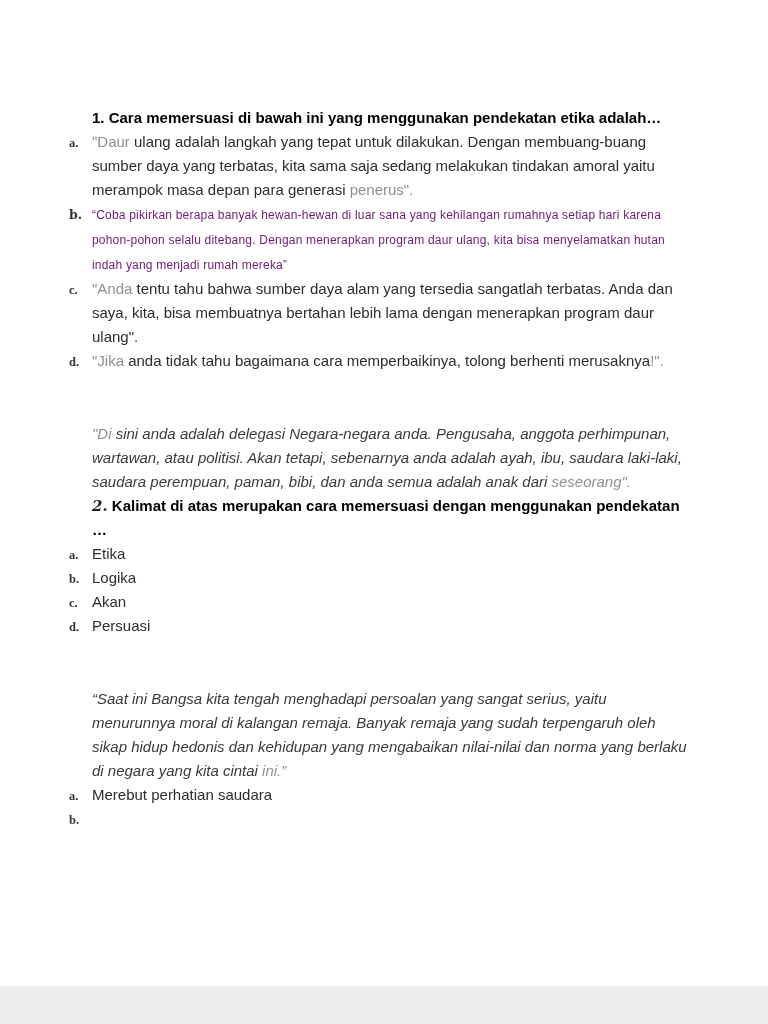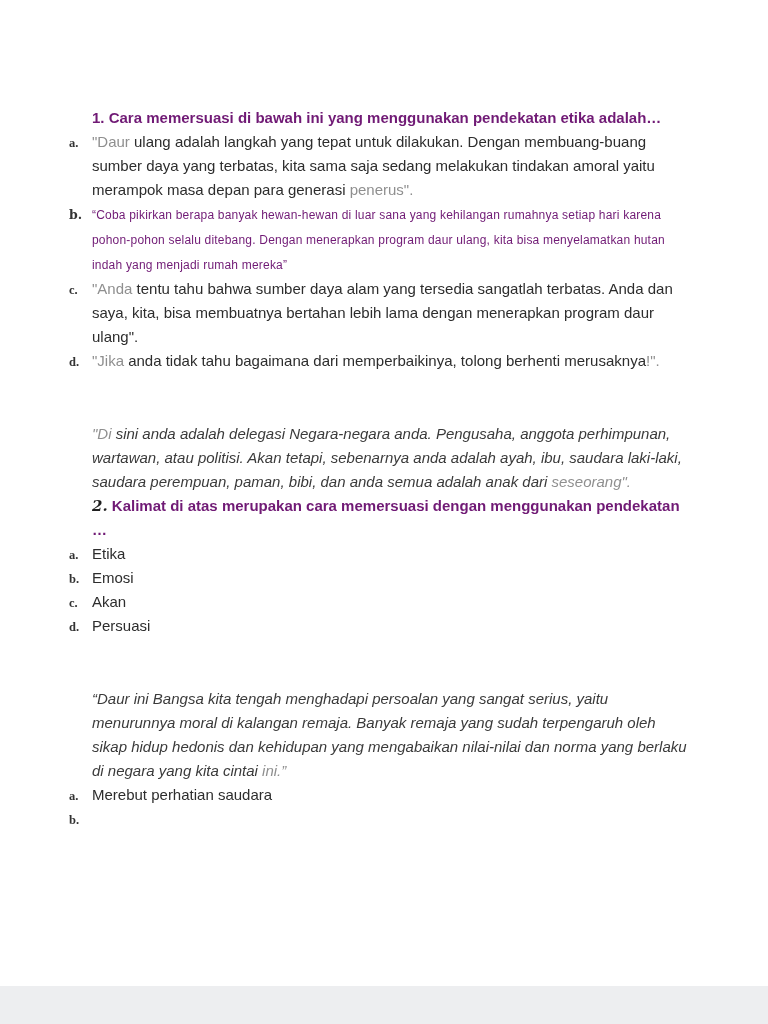--- a/index.html
+++ b/index.html
@@ -27,21 +27,21 @@
     position: absolute;
     left: -23px;
     top: 1px;
     font-family: "Liberation Serif", serif;
     font-weight: bold;
     font-size: 12.5px;
     color: #333333;
   }
   .letter-serif { font-family: "DejaVu Serif", serif; }
   .t-n { color: #2d2d2d; }
-  .t-b { font-weight: bold; color: #701a75; }
+  .t-b { font-weight: bold; color: #000000; }
   .t-g { color: #8f8f8f; }
   .t-i { font-style: italic; color: #3a3a3a; }
   .t-ig { font-style: italic; color: #8f8f8f; }
   .t-serif {
     font-family: Liberation Sans, sans-serif;
     font-size: 12px;
     letter-spacing: 0.2px;
     color: #701a75;
   }
   .t-num {
@@ -53,24 +53,24 @@
 </style>
 </head>
 <body style="background: rgb(237, 238, 240);">
 
 <main class="page" style="background: rgb(255, 255, 255);">
   <div class="content">
       <div class="block heading"><span><span class="t-b">1. Cara memersuasi di bawah ini yang menggunakan pendekatan etika adalah…</span></span></div>
       <div class="block option"><span class="letter">a.</span><span><span class="t-g">"Daur</span><span class="t-n"> ulang adalah langkah yang tepat untuk dilakukan. Dengan membuang-buang sumber daya yang terbatas, kita sama saja sedang melakukan tindakan amoral yaitu merampok masa depan para generasi </span><span class="t-g">penerus".</span></span></div>
       <div class="block option"><span class="letter letter-serif">b.</span><span><span class="t-serif">“Coba pikirkan berapa banyak hewan-hewan di luar sana yang kehilangan rumahnya setiap hari karena pohon-pohon selalu ditebang. Dengan menerapkan program daur ulang, kita bisa menyelamatkan hutan indah yang menjadi rumah mereka”</span></span></div>
       <div class="block option"><span class="letter">c.</span><span><span class="t-g">"Anda</span><span class="t-n"> tentu tahu bahwa sumber daya alam yang tersedia sangatlah terbatas. Anda dan saya, kita, bisa membuatnya bertahan lebih lama dengan menerapkan program daur ulang".</span></span></div>
-      <div class="block option"><span class="letter">d.</span><span><span class="t-g">"Jika</span><span class="t-n"> anda tidak tahu bagaimana dari memperbaikinya, tolong berhenti merusaknya</span><span class="t-g">!".</span></span></div>
+      <div class="block option"><span class="letter">d.</span><span><span class="t-g">"Jika</span><span class="t-n"> anda tidak tahu bagaimana cara memperbaikinya, tolong berhenti merusaknya</span><span class="t-g">!".</span></span></div>
       <div class="block quote gap"><span><span class="t-ig">"Di</span><span class="t-i"> sini anda adalah delegasi Negara-negara anda. Pengusaha, anggota perhimpunan, wartawan, atau politisi. Akan tetapi, sebenarnya anda adalah ayah, ibu, saudara laki-laki, saudara perempuan, paman, bibi, dan anda semua adalah anak dari </span><span class="t-ig">seseorang".</span></span></div>
       <div class="block heading"><span><span class="t-num">2.</span><span class="t-b"> Kalimat di atas merupakan cara memersuasi dengan menggunakan pendekatan …</span></span></div>
       <div class="block option"><span class="letter">a.</span><span><span class="t-n">Etika</span></span></div>
-      <div class="block option"><span class="letter">b.</span><span><span class="t-n">Emosi</span></span></div>
+      <div class="block option"><span class="letter">b.</span><span><span class="t-n">Logika</span></span></div>
       <div class="block option"><span class="letter">c.</span><span><span class="t-n">Akan</span></span></div>
       <div class="block option"><span class="letter">d.</span><span><span class="t-n">Persuasi</span></span></div>
-      <div class="block quote gap"><span><span class="t-i">“Daur ini Bangsa kita tengah menghadapi persoalan yang sangat serius, yaitu menurunnya moral di kalangan remaja. Banyak remaja yang sudah terpengaruh oleh sikap hidup hedonis dan kehidupan yang mengabaikan nilai-nilai dan norma yang berlaku di negara yang kita cintai </span><span class="t-ig">ini.”</span></span></div>
+      <div class="block quote gap"><span><span class="t-i">“Saat ini Bangsa kita tengah menghadapi persoalan yang sangat serius, yaitu menurunnya moral di kalangan remaja. Banyak remaja yang sudah terpengaruh oleh sikap hidup hedonis dan kehidupan yang mengabaikan nilai-nilai dan norma yang berlaku di negara yang kita cintai </span><span class="t-ig">ini.”</span></span></div>
       <div class="block option"><span class="letter">a.</span><span><span class="t-n">Merebut perhatian saudara</span></span></div>
       <div class="block option"><span class="letter">b.</span></div>
     </div>
 </main>
 
 </body></html>

